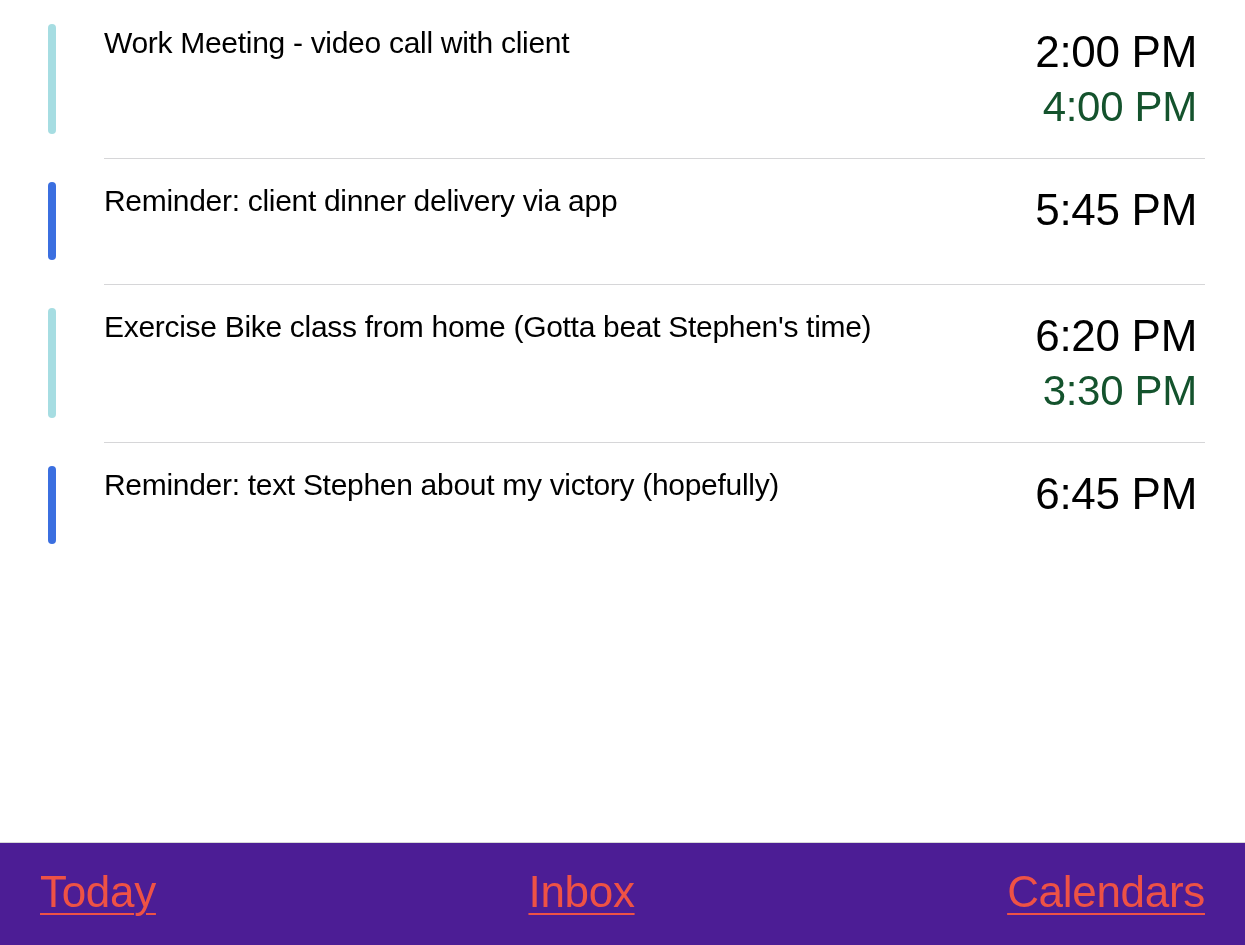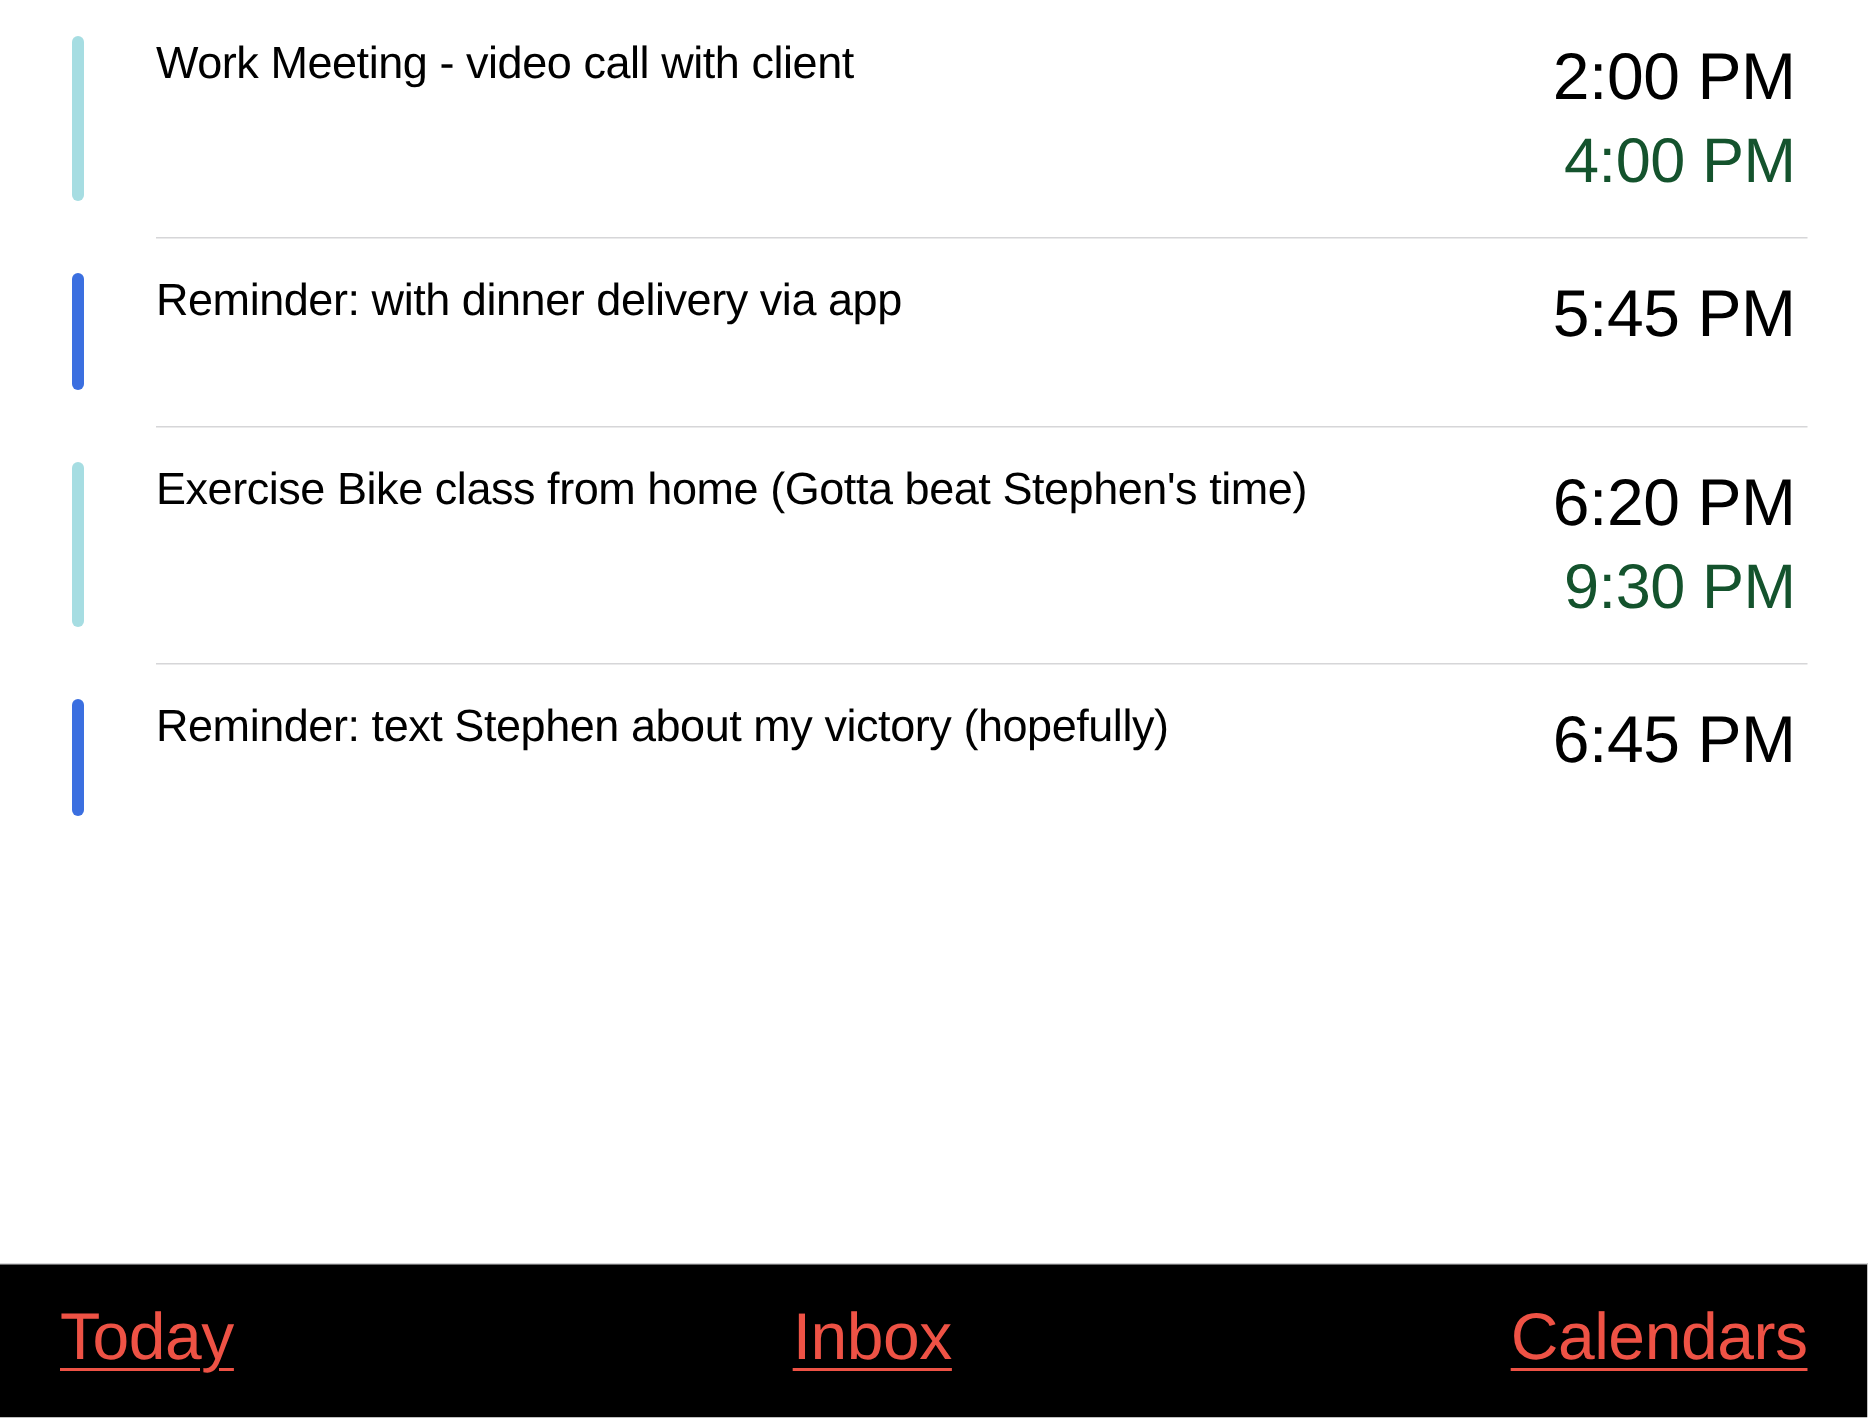--- a/index.html
+++ b/index.html
@@ -73,21 +73,21 @@
   }
   .time-secondary {
     font-size: 42px;
     line-height: 1.28;
     font-weight: 400;
     color: #14532d;
     letter-spacing: -0.3px;
   }
   .toolbar {
     border-top: 1px solid #d6d6d8;
-    background: #000000;
+    background: #4c1d95;
     display: flex;
     justify-content: space-between;
     align-items: center;
     padding: 24px 40px 28px 40px;
   }
   .toolbar-btn {
     background: none;
     border: none;
     font-family: inherit;
     font-size: 44px;
@@ -114,34 +114,34 @@
         <div class="event-times">
           <span class="time-primary">2:00 PM</span>
           <span class="time-secondary">4:00 PM</span>
         </div>
       </div>
     </div>
 
     <div class="event-row">
       <div class="color-bar" style="background:#3b6fe0;"></div>
       <div class="event-body">
-        <div class="event-title">Reminder: with dinner delivery via app</div>
+        <div class="event-title">Reminder: client dinner delivery via app</div>
         <div class="event-times">
           <span class="time-primary">5:45 PM</span>
         </div>
       </div>
     </div>
 
     <div class="event-row">
       <div class="color-bar" style="background:#a6dde2;"></div>
       <div class="event-body">
         <div class="event-title">Exercise Bike class from home (Gotta beat Stephen's time)</div>
         <div class="event-times">
           <span class="time-primary">6:20 PM</span>
-          <span class="time-secondary">9:30 PM</span>
+          <span class="time-secondary">3:30 PM</span>
         </div>
       </div>
     </div>
 
     <div class="event-row">
       <div class="color-bar" style="background:#3b6fe0;"></div>
       <div class="event-body">
         <div class="event-title">Reminder: text Stephen about my victory (hopefully)</div>
         <div class="event-times">
           <span class="time-primary">6:45 PM</span>

